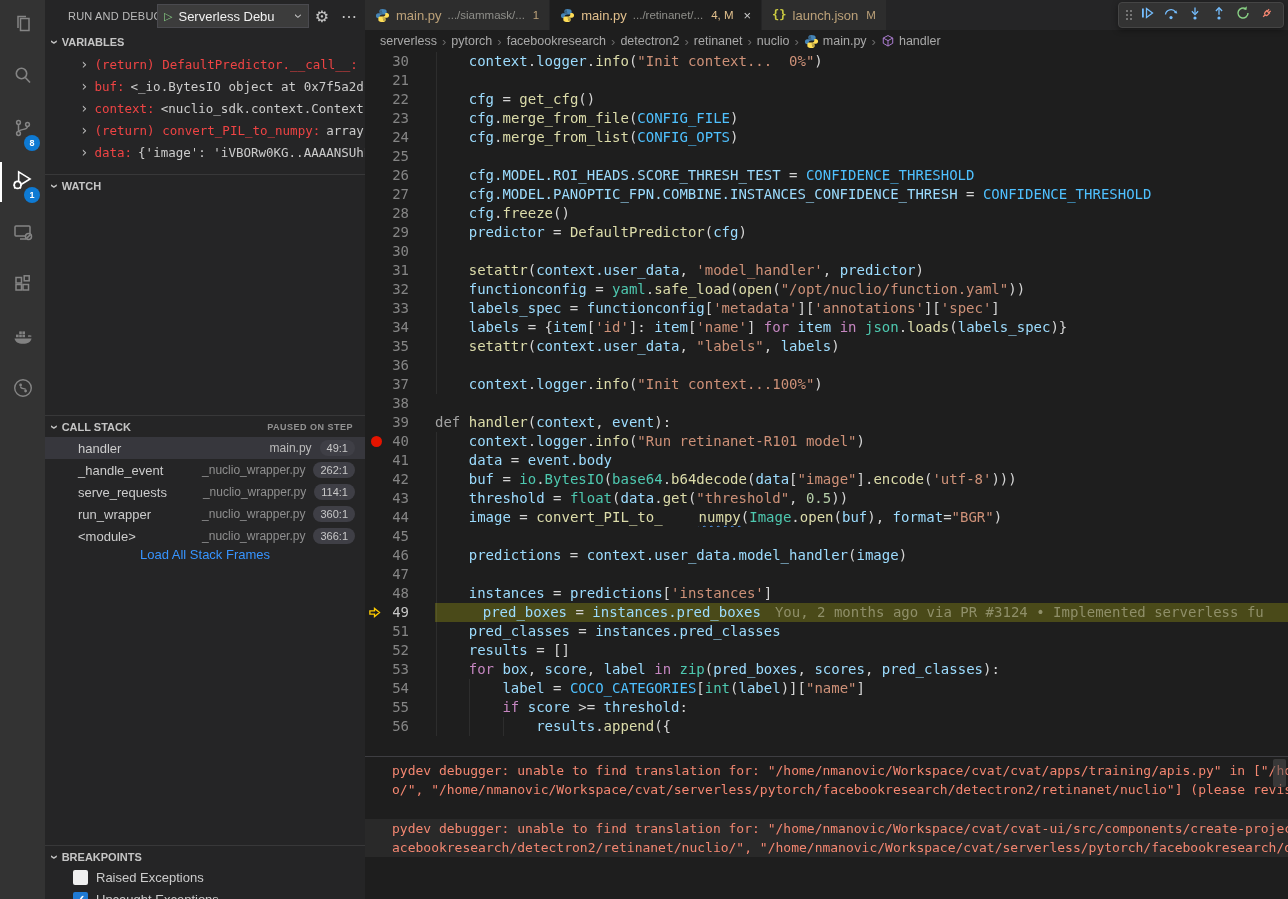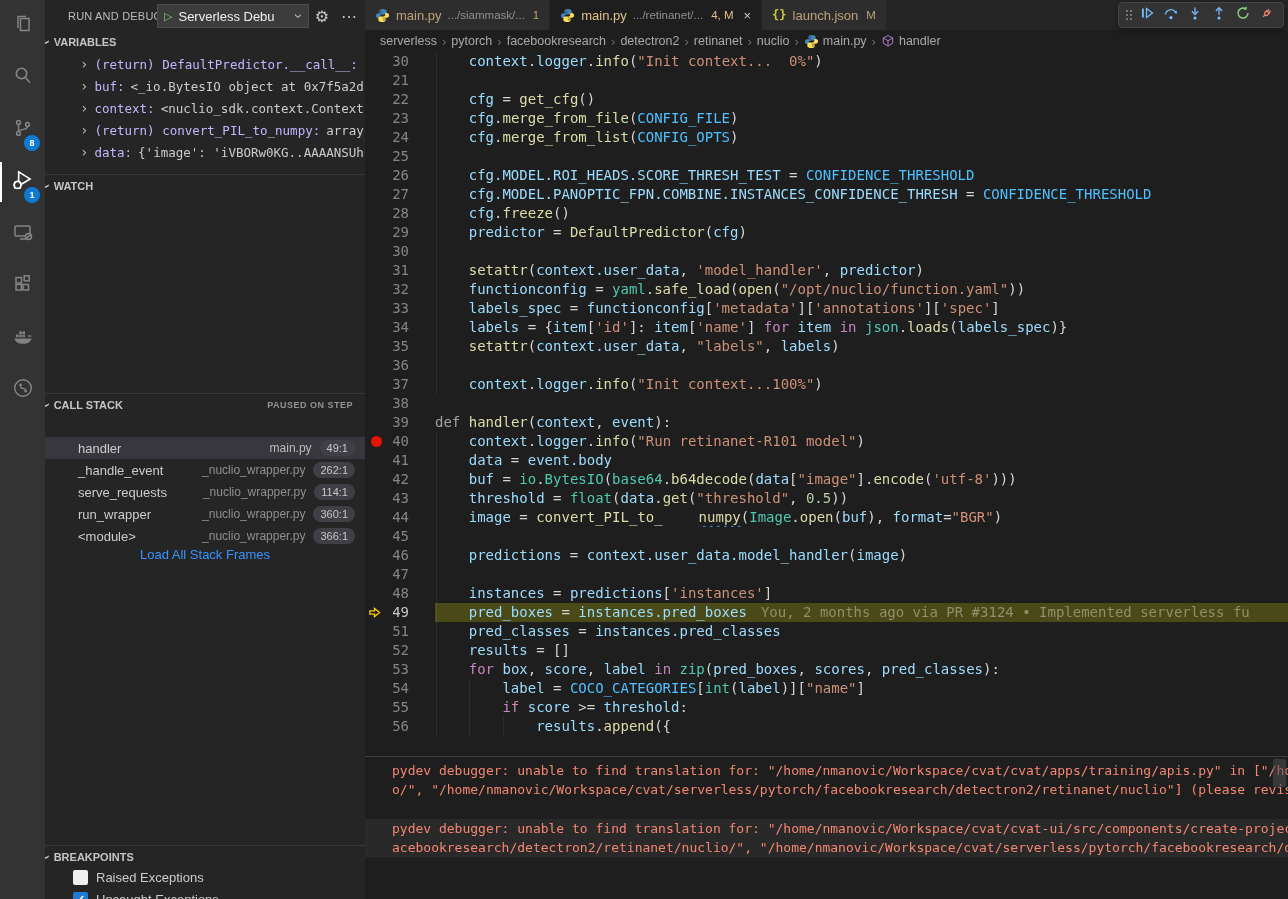--- a/index.html
+++ b/index.html
@@ -22,32 +22,32 @@
              display:flex; align-items:center; padding:0 6px; font-size:13px; color:#f0f0f0; cursor:pointer; }
   .cfg-pick .play{ color:#89d185; font-size:11px; margin-right:6px; }
   .cfg-pick .lbl{ flex:1; white-space:nowrap; overflow:hidden; }
   .chev{ display:inline-block; transform:rotate(90deg); color:#c5c5c5; font-size:14px; line-height:10px; }
   .chev-r{ display:inline-block; color:#b8b8b8; font-size:14px; line-height:10px; }
   .gear{ position:absolute; left:265px; top:4px; width:24px; height:24px; color:#c5c5c5; font-size:16px;
          display:flex; align-items:center; justify-content:center; cursor:pointer;}
   .dots3{ position:absolute; left:292px; top:4px; width:24px; height:24px; color:#c5c5c5; font-size:16px;
          display:flex; align-items:center; justify-content:center; cursor:pointer;}
 
-  .sec-header{ position:absolute; left:0; right:0; height:22px; display:flex; align-items:center; 
+  .sec-header{ position:absolute; left:0; right:0; height:22px; display:flex; align-items:center; padding-left:8px;
                font-size:11px; font-weight:bold; color:#c5c5c5; border-top:1px solid rgba(128,128,128,.22); background:#252526; z-index:2;}
   .sec-header .chev{ margin-right:4px; }
   .sec-header .right{ margin-left:auto; margin-right:12px; font-size:9px; font-weight:bold; color:rgba(204,204,204,.65); letter-spacing:.5px;}
 
   .vars-body{ position:absolute; left:0; top:53px; right:0; height:121px; overflow:hidden; }
   .row22{ height:22px; display:flex; align-items:center; font-size:13px; cursor:pointer; white-space:nowrap; }
   .locals-row{ padding-left:17px; font-weight:bold; color:#cccccc; position:absolute; top:31px; left:0; right:0; height:22px; display:flex; align-items:center; font-size:13px;}
   .locals-row .chev{ margin-right:5px; }
   .var-row{ padding-left:35px; font-family:"DejaVu Sans Mono",monospace; font-size:12.5px; }
   .var-row .chev-r{ margin-right:6px; }
-  .var-name{ color:#c4b5fd; }
+  .var-name{ color:#ef4444; }
   .var-val{ color:#cccccc; margin-left:6px; }
 
   .frames{ position:absolute; left:0; top:437px; right:0; }
   .frame{ padding-left:33px; padding-right:10px; color:#cccccc; }
   .frame.sel{ background:#37373d; }
   .frame .file{ margin-left:auto; color:#8f8f8f; font-size:12px; margin-right:8px; }
   .frame.sel .file{ color:#bbbbbb; }
   .frame .loc{ background:#3f3f46; border-radius:9px; font-size:11px; color:#c8c8c8; padding:0 7px; height:16px; line-height:16px; }
   .stack-link{ position:absolute; top:547px; left:0; right:0; text-align:center; color:#3794ff; font-size:13px; cursor:pointer; }
 
@@ -230,21 +230,21 @@
           <span class="var-name">data:</span>
           <span class="var-val">{'image': 'iVBORw0KG..AAAANSUhE…</span>
         </div>
       </div>
 
     <div class="sec-header" style="top:174px;">
       <span class="chev">›</span>
       <span>WATCH</span>
     </div>
 
-    <div class="sec-header" style="top:393px;">
+    <div class="sec-header" style="top:415px;">
       <span class="chev">›</span>
       <span>CALL STACK</span>
       <span class="right">PAUSED ON STEP</span>
     </div>
     <div class="frames" id="framesList">
         <div class="row22 frame sel">
           <span class="fn">handler</span>
           <span class="file">main.py</span>
           <span class="loc">49:1</span>
         </div>
@@ -521,21 +521,21 @@
           <span class="line-body"><i class="guide" style="left: 0.5px;"></i><span style="white-space: pre;"><span>    </span></span></span>
         </div>
         <div class="code-line">
           <span class="gutter">48</span>
           <span class="line-body"><i class="guide" style="left: 0.5px;"></i><span style="white-space: pre;"><span>    </span><span class="tk-v">instances</span><span class="tk-p"> = </span><span class="tk-v">predictions</span><span class="tk-p">[</span><span class="tk-s">'instances'</span><span class="tk-p">]</span></span></span>
         </div>
         <div class="code-line cur">
           <span class="gutter">49<span><svg class="cur-arrow" width="13" height="13" viewBox="0 0 14 14" fill="none" stroke="#ffcc00" stroke-width="1.4">
                 <path d="M2 5.2 H7 V2.6 L12.4 7 L7 11.4 V8.8 H2 Z"></path>
               </svg></span></span>
-          <span class="line-body"><i class="guide" style="left: 0.5px;"></i><span style="white-space: pre;"><span>    </span><span class="tk-v">pred_boxes</span><span class="tk-p"> = </span><span class="tk-v">instances.pred_boxes</span></span><span class="blame">You, 2 months ago via PR #3124 • Implemented serverless fu</span></span>
+          <span class="line-body"><i class="guide" style="left: 0.5px;"></i><span style="white-space: pre; margin-left: 14px;"><span>    </span><span class="tk-v">pred_boxes</span><span class="tk-p"> = </span><span class="tk-v">instances.pred_boxes</span></span><span class="blame">You, 2 months ago via PR #3124 • Implemented serverless fu</span></span>
         </div>
         <div class="code-line">
           <span class="gutter">51</span>
           <span class="line-body"><i class="guide" style="left: 0.5px;"></i><span style="white-space: pre;"><span>    </span><span class="tk-v">pred_classes</span><span class="tk-p"> = </span><span class="tk-v">instances.pred_classes</span></span></span>
         </div>
         <div class="code-line">
           <span class="gutter">52</span>
           <span class="line-body"><i class="guide" style="left: 0.5px;"></i><span style="white-space: pre;"><span>    </span><span class="tk-v">results</span><span class="tk-p"> = []</span></span></span>
         </div>
         <div class="code-line">

